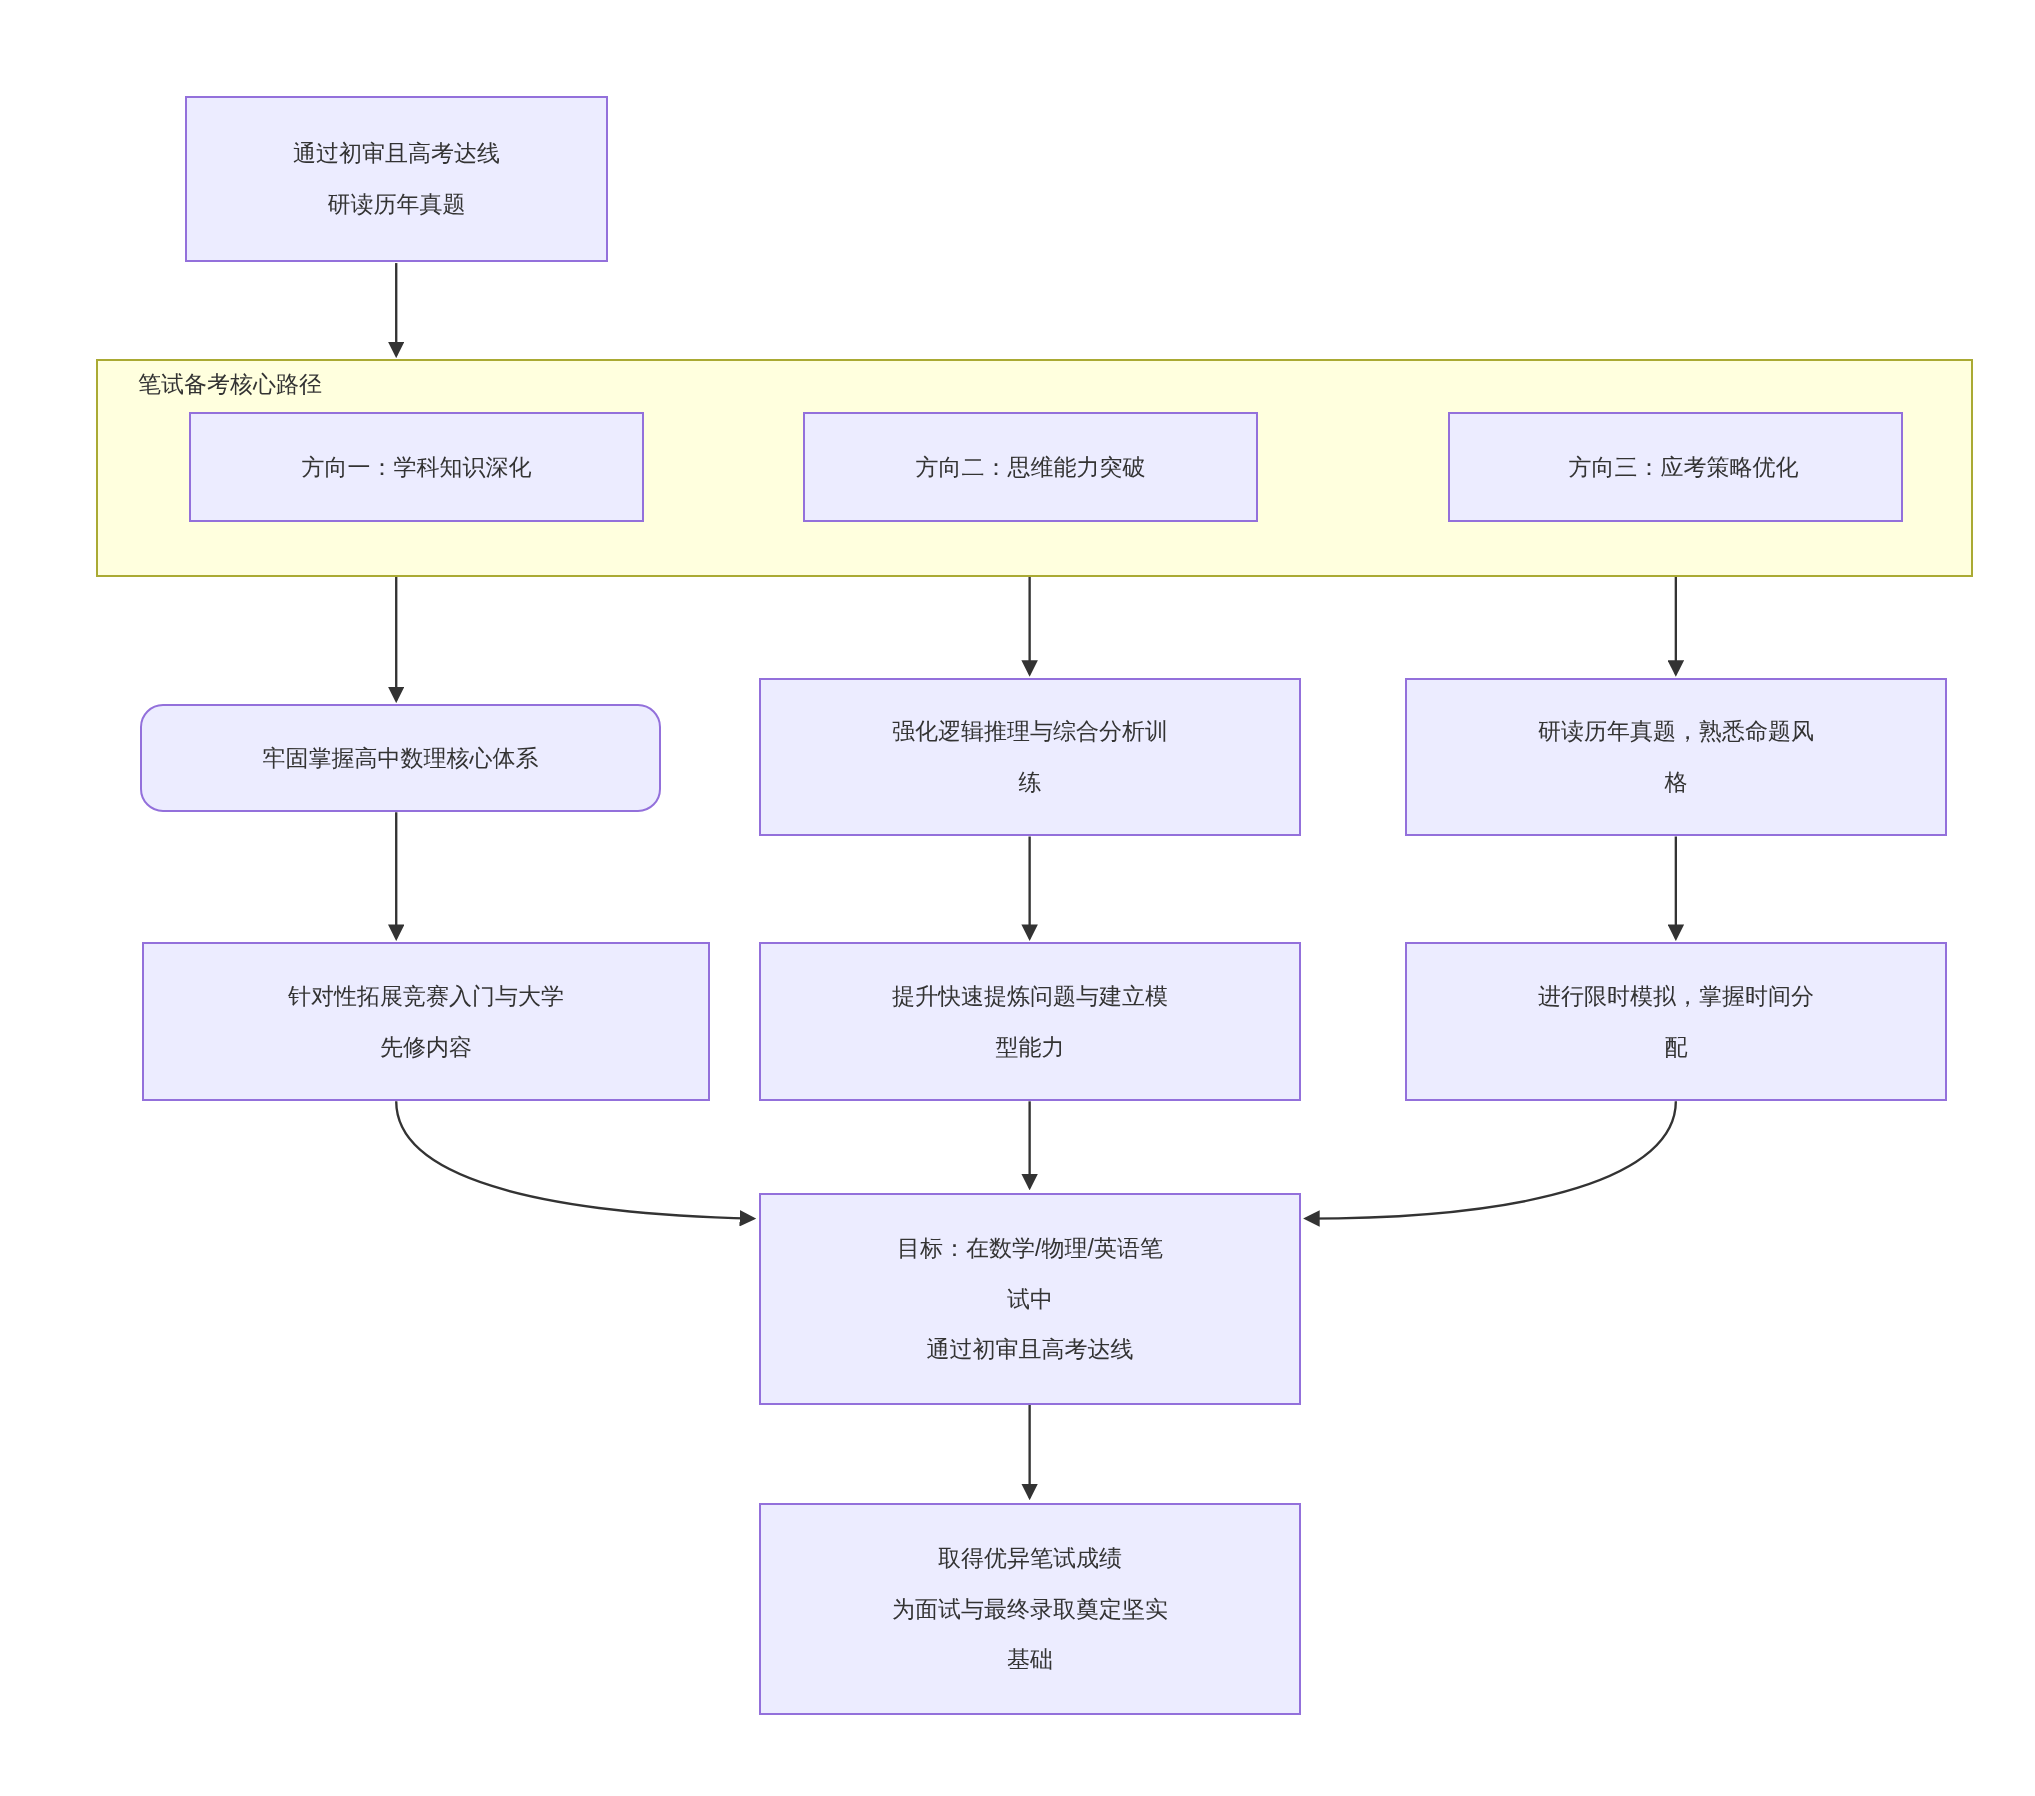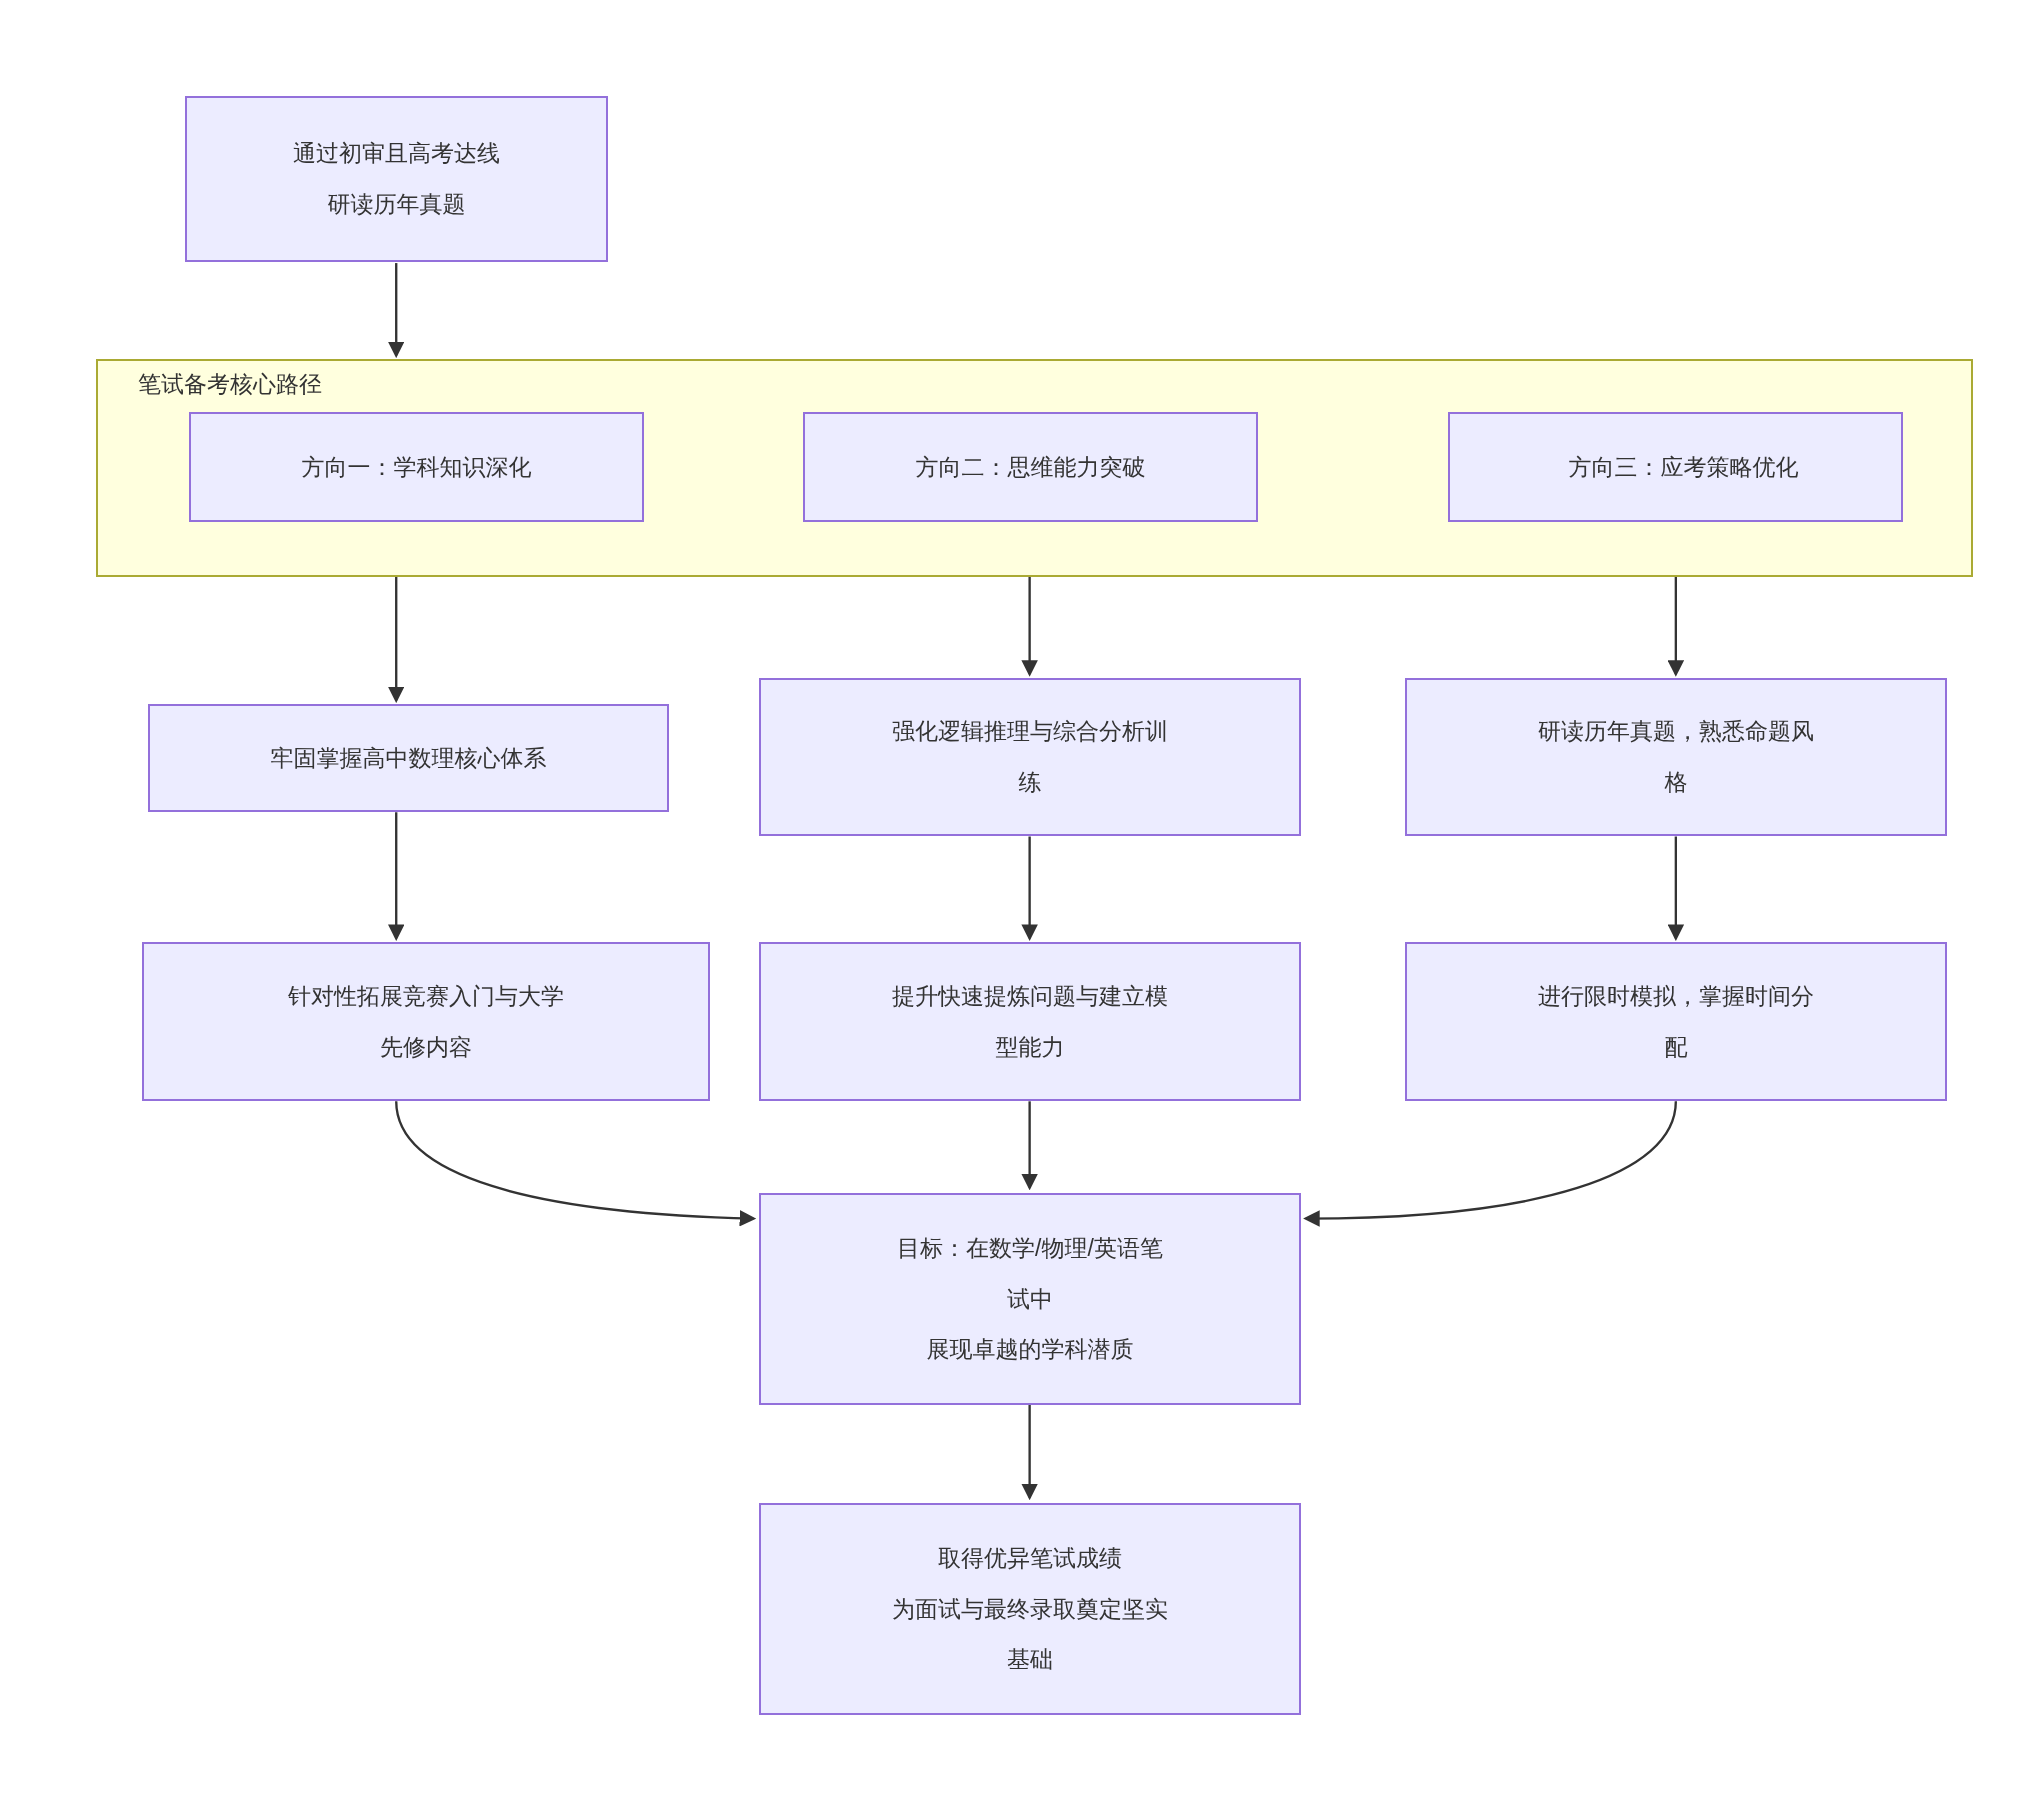--- a/index.html
+++ b/index.html
@@ -52,21 +52,21 @@
     line-height: 2.2;
     color: #333333;
     white-space: pre-line;
   }
   
   #n-start  { left: 185px;  top: 96px;  width: 423px; height: 166px; }
   #sg-core  { left: 96px;  top: 359px;  width: 1877px; height: 218px; }
   #n-dir1   { left: 169px;  top: 412px;  width: 455px; height: 110px; margin-left: 20px; }
   #n-dir2   { left: 803px; top: 412px;  width: 455px; height: 110px; }
   #n-dir3   { left: 1448px; top: 412px;  width: 455px; height: 110px; padding-left: 16px; }
-  #n-consolidate { left: 148px;  top: 704px; width: 521px; height: 108px; }
+  #n-consolidate { left: 140px;  top: 704px; width: 521px; height: 108px; border-radius: 23px; }
   #n-logic       { left: 759px; top: 678px; width: 542px; height: 158px; }
   #n-pastpapers  { left: 1405px; top: 678px; width: 542px; height: 158px; }
   #n-competition { left: 142px;  top: 942px; width: 568px; height: 159px; }
   #n-modeling    { left: 759px; top: 942px; width: 542px; height: 159px; }
   #n-timing      { left: 1405px; top: 942px; width: 542px; height: 159px; }
   #n-goal        { left: 759px; top: 1193px; width: 542px; height: 212px; }
   #n-result      { left: 759px; top: 1503px; width: 542px; height: 212px; }
 </style>
 </head>
 <body>
@@ -138,21 +138,21 @@
   </div>
 
   <div id="n-timing" class="node">
     <div class="label">进行限时模拟，掌握时间分
 配</div>
   </div>
 
   <div id="n-goal" class="node">
     <div class="label">目标：在数学/物理/英语笔
 试中
-展现卓越的学科潜质</div>
+通过初审且高考达线</div>
   </div>
 
   <div id="n-result" class="node">
     <div class="label">取得优异笔试成绩
 为面试与最终录取奠定坚实
 基础</div>
   </div>
 
 </div>
 

